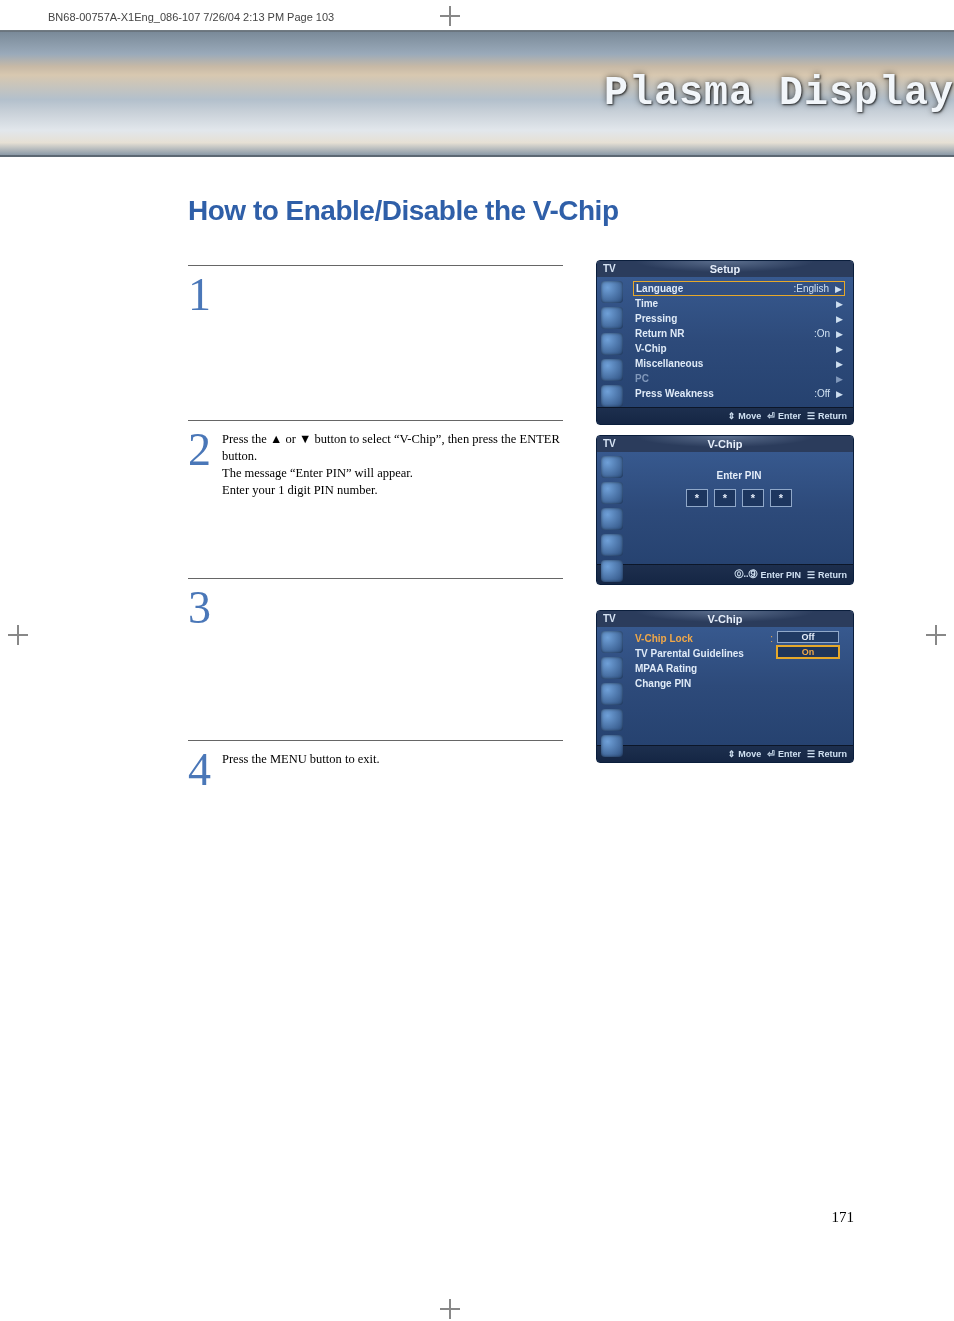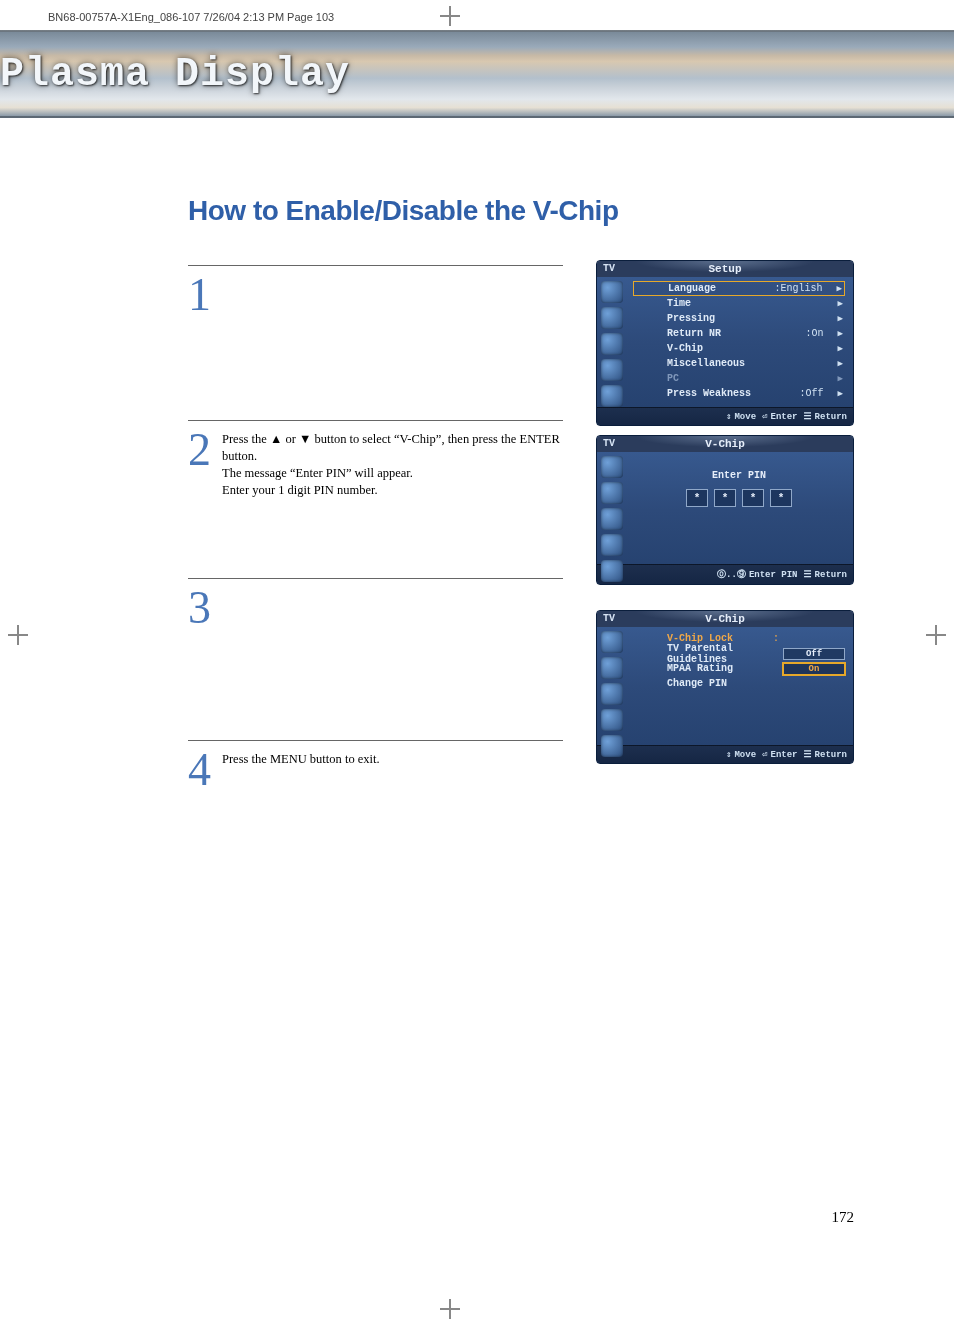--- a/index.html
+++ b/index.html
@@ -12,27 +12,27 @@
     color: #000;
     position: relative;
   }
   .header-info { position: absolute; top: 11px; left: 48px; font-family: Liberation Sans, sans-serif; font-size: 11px; color: #444; }
   .crosshair { position:absolute; width:20px; height:20px; }
   .crosshair::before, .crosshair::after { content:""; position:absolute; background:#888; }
   .crosshair::before { left:9px; top:0; width:2px; height:20px; }
   .crosshair::after { top:9px; left:0; height:2px; width:20px; }
 
   .banner {
-    position: absolute; top: 30px; left: 0; right: 0; height: 88px;
+    position: absolute; top: 30px; left: 0; right: 0; height: 127px;
     background: linear-gradient(to bottom,
       #7a8a99 0%, #9aaaba 18%, #c7b9a6 28%, #d8c8b0 35%,
       #b3c0cc 55%, #c8d0d8 65%, #e2e7ec 80%, #e6e0d4 90%, #8b9aa8 100%);
     border-top: 2px solid rgba(0,0,0,.25);
     border-bottom: 2px solid rgba(0,0,0,.25);
-    display: flex; align-items: center; justify-content: flex-start;
+    display: flex; align-items: center; justify-content: flex-end;
   }
   .banner-text {
     font-family: "Courier New", monospace;
     font-size: 40px; letter-spacing: 1px;
     color: #f2f6fa;
     text-shadow: 0 0 6px rgba(0,0,0,.55), 1px 1px 2px rgba(0,0,0,.7);
     font-weight: bold;
   }
 
   .page-title {
@@ -49,21 +49,21 @@
   .step { border-top: 1px solid #666; padding-top: 8px; display: flex; align-items: flex-start; margin-bottom: 10px; }
   .step-num {
     font-family: Georgia, serif; font-size: 46px; color: #4a77b8;
     line-height: 0.9; width: 34px; flex: none;
   }
   .step-text { font-size: 12.5px; line-height: 1.35; padding-top: 2px; }
   .step1 { min-height: 145px; }
   .step2 { min-height: 148px; }
   .step3 { min-height: 152px; }
 
-  .osd-wrap { position: absolute; right: 100px; width: 258px; font-family: Liberation Mono, monospace; }
+  .osd-wrap { position: absolute; right: 100px; width: 258px; font-family: Liberation Sans, sans-serif; }
   .osd1 { top: 260px; }
   .osd2 { top: 435px; }
   .osd3 { top: 610px; }
   .osd {
     background: linear-gradient(to bottom, #3a5d94 0%, #2d4a7a 50%, #24406d 100%);
     border: 1px solid #0a1e3c; border-radius: 4px; width: 100%;
     box-shadow: inset 0 1px 0 rgba(255,255,255,.25);
     color: #cfe0f1; font-size: 11px; overflow:hidden;
   }
   .osd-hdr {
@@ -73,24 +73,24 @@
   }
   .osd-tv { position:absolute; left:6px; top:2px; font-size:10px; color:#d7e4f4; font-weight:bold; }
   .osd-body { padding: 4px 8px 6px 36px; min-height: 112px; position: relative; }
   .osd-icons { position:absolute; left:4px; top:4px; width:24px; }
   .osd-ic { width:22px; height:22px; margin-bottom:4px; border-radius:4px;
     background: radial-gradient(circle at 30% 30%, #6fa0d8, #2b4c7c);
     box-shadow: inset 0 0 3px rgba(0,0,0,.5);
   }
   .osd-row { display:flex; align-items:center; height:15px; padding:0 2px; }
   .osd-row.sel { border:1px solid #e6a82a; background:rgba(0,0,0,.07); height:15px; }
-  .osd-label { flex: 1 1 auto; color:#dfeaf7; font-weight:bold; font-size:10px;margin-left:32px; }
+  .osd-label { flex: 1 1 auto; color:#dfeaf7; font-weight:bold; font-size:10px; }
   .osd-label.orange { color:#f0a848; }
   .osd-label.dim { color:#8198bb; }
-  .osd-val { color:#cfe0f1; font-size:10px; margin-right:14px; }
+  .osd-val { color:#cfe0f1; font-size:10px; margin-right:6px; }
   .osd-arrow { color:#cfe0f1; font-size:9px; }
   .osd-col { margin-left:6px; color:#cfe0f1; font-size:10px; }
   .osd-foot {
     background: linear-gradient(to bottom, #1d2f4e, #152644);
     color:#cfe0f1; font-size:9px; padding:3px 6px; display:flex; gap:6px; justify-content:flex-end;
     border-top:1px solid rgba(0,0,0,.4);
   }
   .osd-foot .fgrp { display:flex; align-items:center; gap:3px; font-weight:bold; }
   .gly { display:inline-block; font-size:9px; }
 
@@ -252,21 +252,21 @@
       <span>V-Chip</span>
     </div>
     <div class="osd-body" style="min-height:118px;">
       <div class="osd-icons">
         <div class="osd-ic"></div>
         <div class="osd-ic"></div>
         <div class="osd-ic"></div>
         <div class="osd-ic"></div>
         <div class="osd-ic"></div>
       </div>
-      <div style="display:flex; align-items:center;">
+      <div style="display:flex; align-items:flex-start;">
         <div style="flex:1 1 auto;">
           <div class="osd-row">
             <span class="osd-label orange">V-Chip Lock</span>
             <span class="osd-col" style="color:#f0a848">:</span>
           </div>
           <div class="osd-row">
             <span class="osd-label">TV Parental Guidelines</span>
           </div>
           <div class="osd-row">
             <span class="osd-label">MPAA Rating</span>
@@ -291,13 +291,13 @@
           <span>Enter</span>
         </span>
       <span class="fgrp">
           <span class="gly">☰</span>
           <span>Return</span>
         </span>
     </div>
   </div>
 </div>
 
-<div class="page-num">172</div>
+<div class="page-num">171</div>
 
 </body></html>

